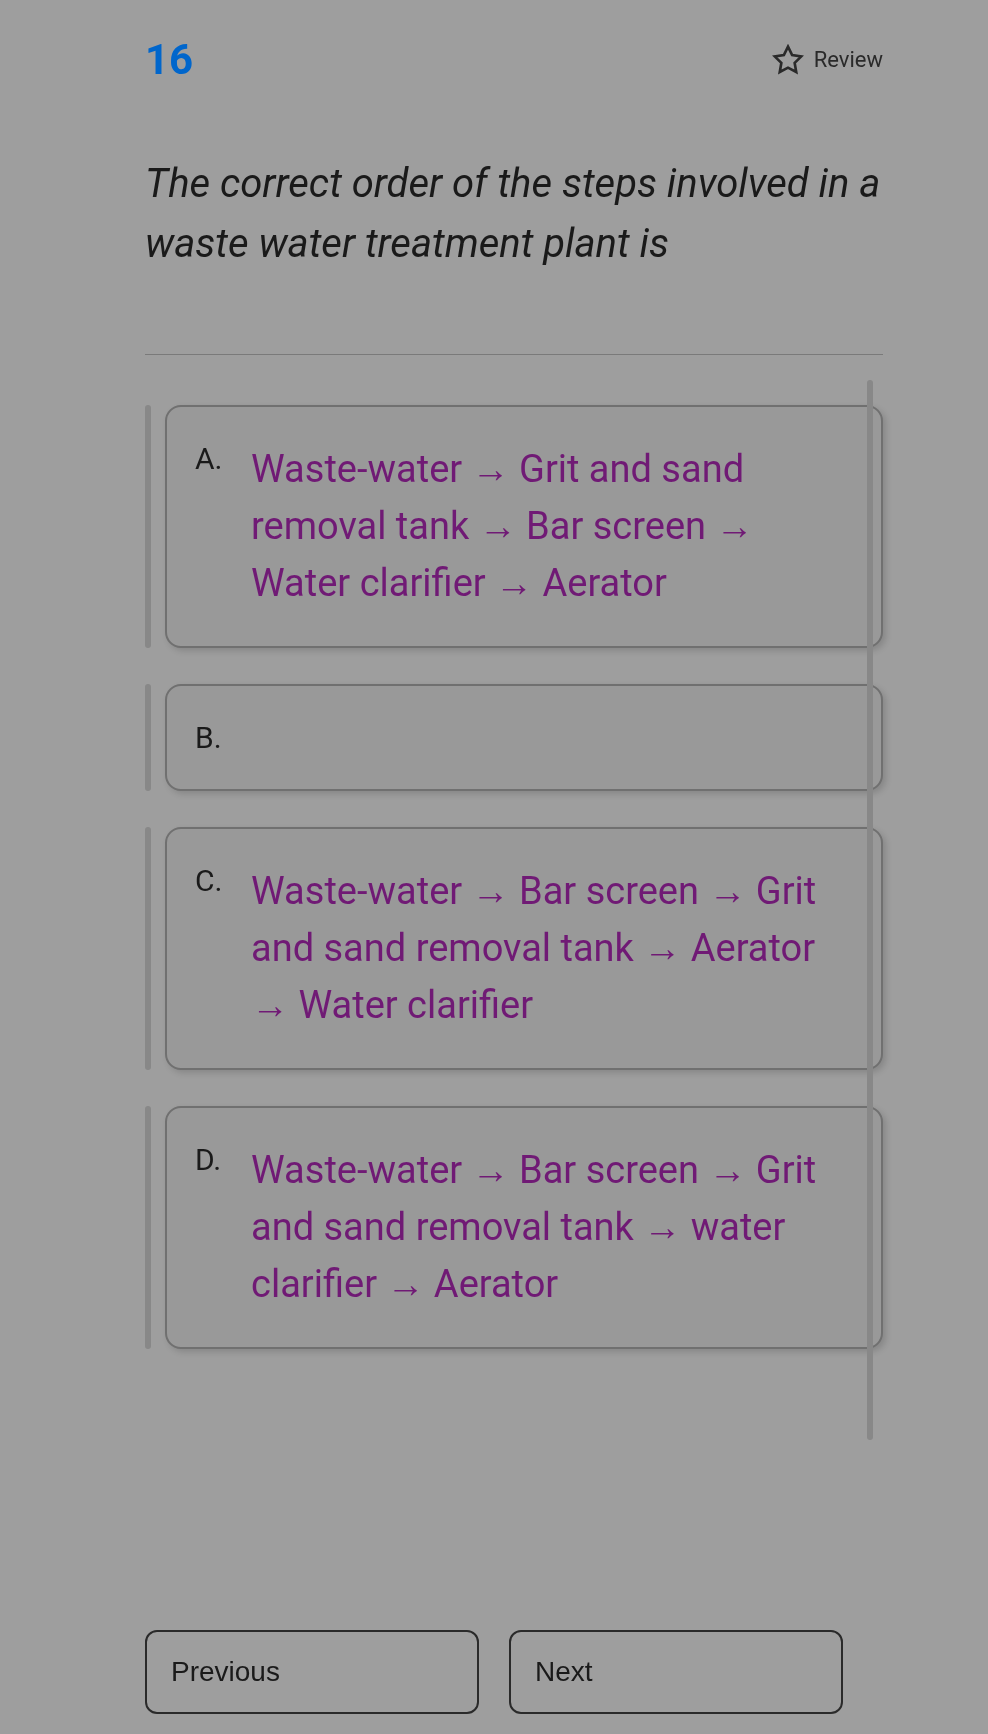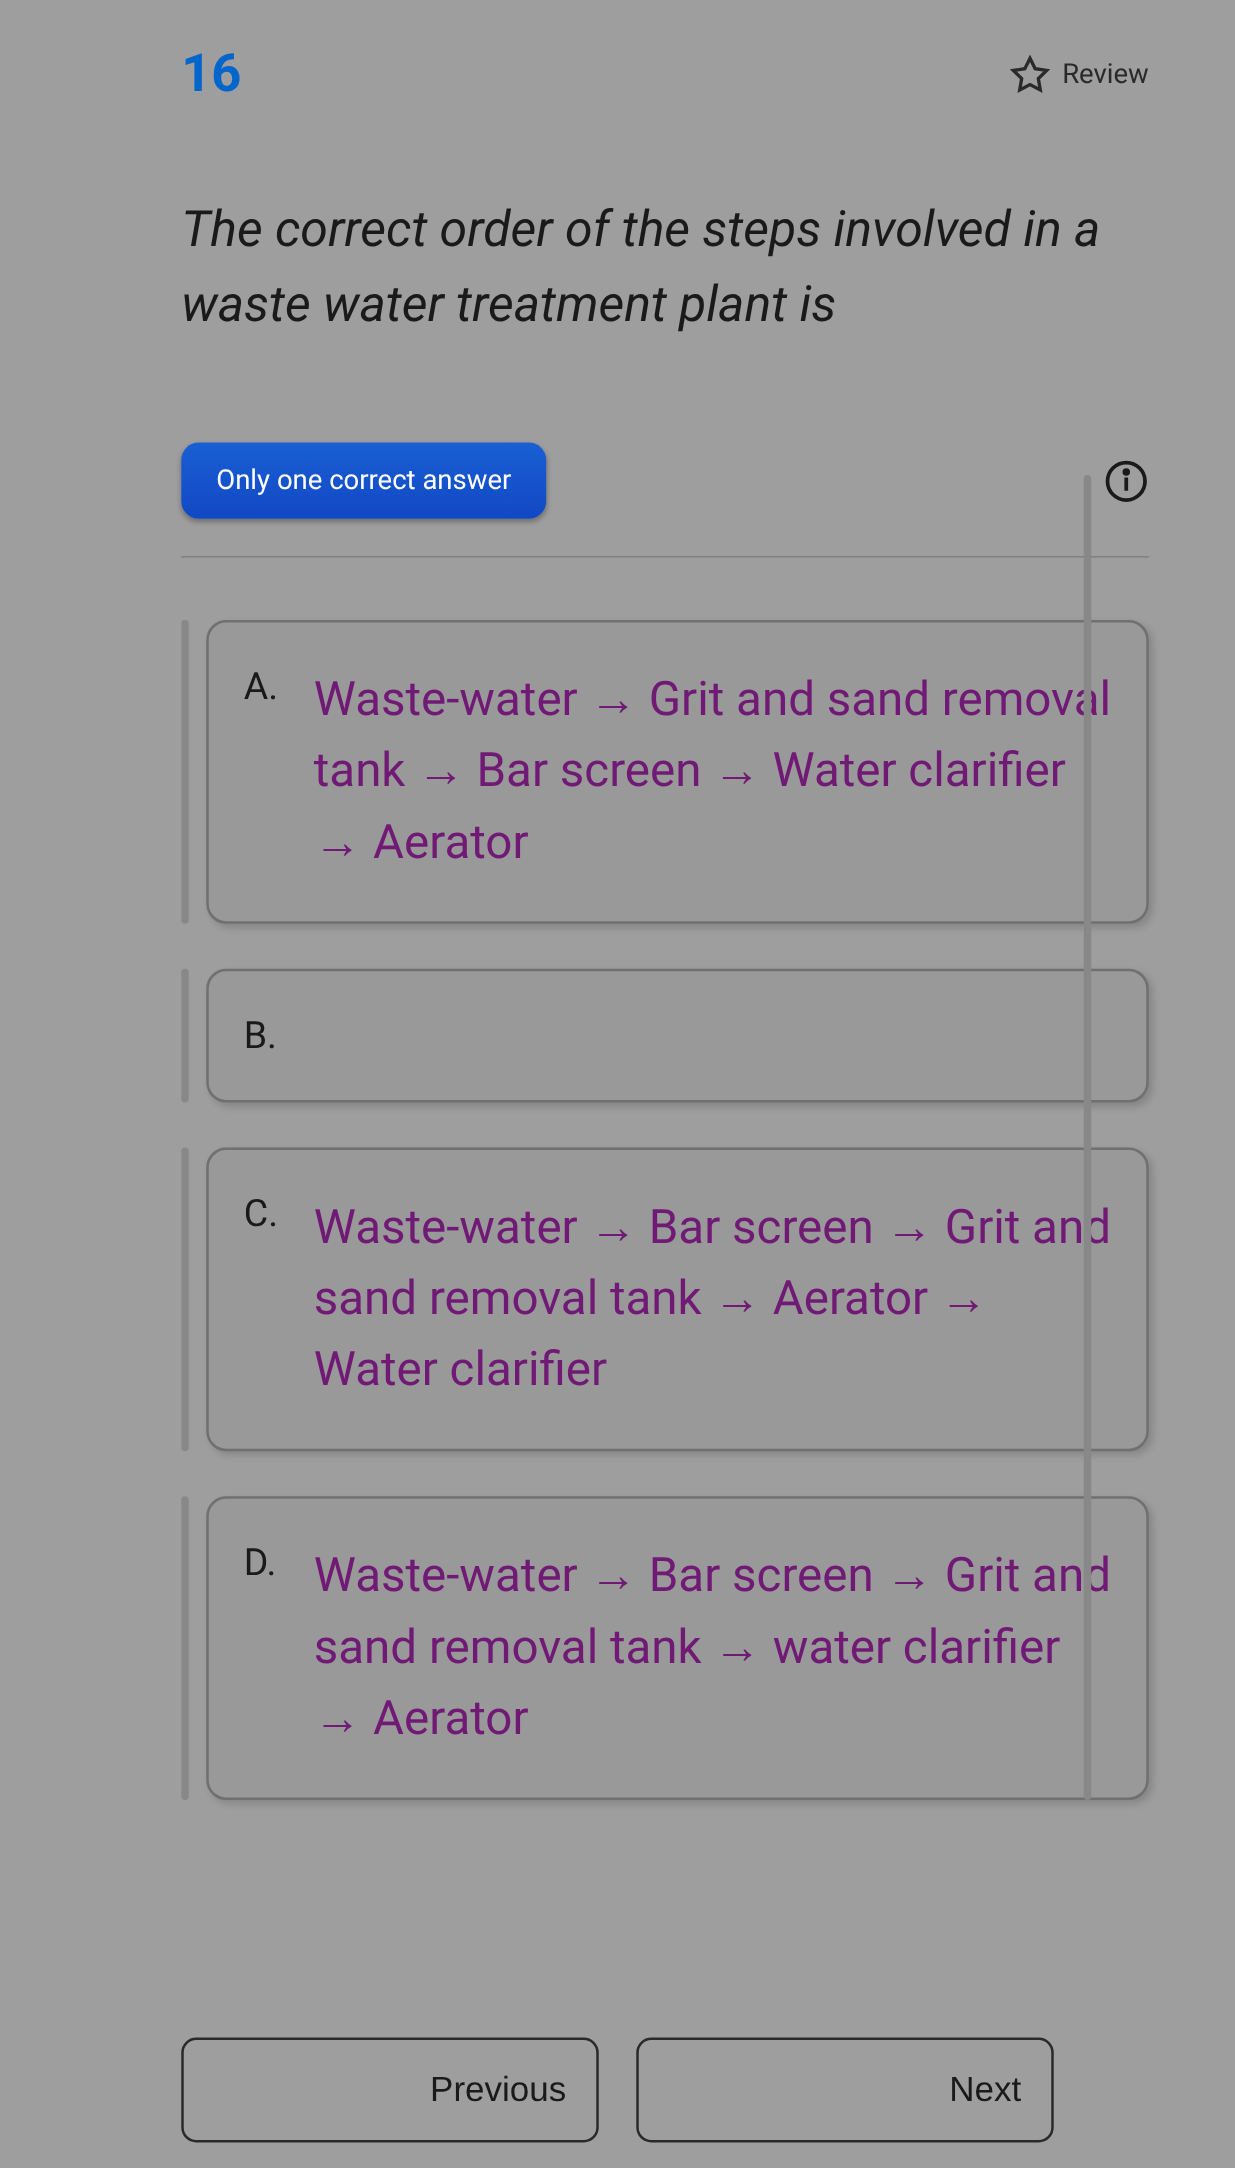--- a/index.html
+++ b/index.html
@@ -9,21 +9,21 @@
     }
     body {
       font-family: -apple-system, BlinkMacSystemFont, 'Segoe UI', Roboto, sans-serif;
       background-color: #9e9e9e;
       width: 988px;
       height: 1734px;
       position: relative;
       overflow: hidden;
     }
     .container {
-      padding: 35px 69px 0 145px;
+      padding: 35px 105px 0 145px;
     }
     .header {
       display: flex;
       justify-content: space-between;
       align-items: center;
       margin-bottom: 70px;
     }
     .question-number {
       color: #0066cc;
       font-size: 42px;
@@ -119,21 +119,21 @@
     .nav-button {
       flex: 1;
       border: 2.5px solid #2a2a2a;
       border-radius: 12px;
       padding: 24px;
       font-size: 28px;
       font-weight: 500;
       color: #1a1a1a;
       background: transparent;
       cursor: pointer;
-      text-align: right;
+      text-align: left;
     }
     .scrollbar-track {
       position: absolute;
       right: 115px;
       top: 380px;
       width: 6px;
       height: 1060px;
       background: #888;
       border-radius: 3px;
     }
@@ -147,28 +147,20 @@
     <div class="review-section">
       <svg class="star-icon" viewBox="0 0 24 24" fill="none" stroke="#2a2a2a" stroke-width="2">
         <polygon points="12,2 15.09,8.26 22,9.27 17,14.14 18.18,21.02 12,17.77 5.82,21.02 7,14.14 2,9.27 8.91,8.26"></polygon>
       </svg>
       <span class="review-text">Review</span>
     </div>
   </div>
 
   <div class="question-text">The correct order of the steps involved in a waste water treatment plant is</div>
 
-  <div class="answer-type-row">
-    <div class="answer-type-badge">Only one correct answer</div>
-    <svg class="info-icon" viewBox="0 0 24 24" fill="none" stroke="#1a1a1a" stroke-width="2">
-      <circle cx="12" cy="12" r="10"></circle>
-      <line x1="12" y1="10" x2="12" y2="17"></line>
-      <circle cx="12" cy="7" r="1" fill="#1a1a1a"></circle>
-    </svg>
-  </div>
 
   <hr class="divider">
 
   <div class="options-container">
     <div class="option-wrapper">
       <div class="option-bar"></div>
       <div class="option-card">
         <div class="option-letter">A.</div>
         <div class="option-text">Waste-water → Grit and sand removal tank → Bar screen → Water clarifier → Aerator</div>
       </div>

